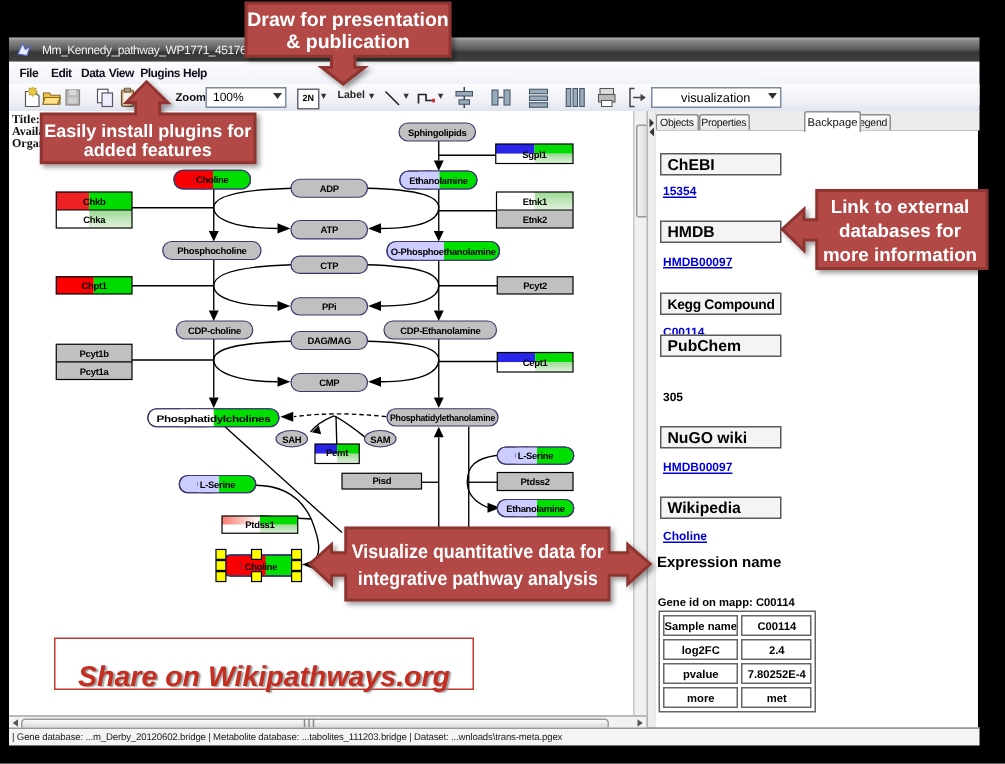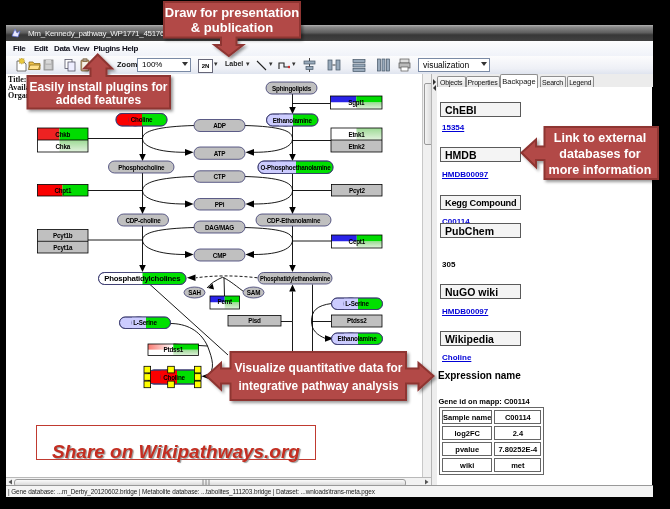--- a/index.html
+++ b/index.html
@@ -11,21 +11,21 @@
 .mi{position:absolute;top:3px;font-size:8px;font-weight:bold;letter-spacing:-0.35px;color:#10101c;}
 #toolbar{left:6px;top:56px;width:647px;height:18px;background:linear-gradient(180deg,#fcfcfd,#eef0f6 70%,#dfe4ef);border-bottom:1px solid #a9aec0;}
 .combo{position:absolute;background:#fff;border:1px solid #7a8aa5;font-size:8.5px;color:#000;}
 .cArr{position:absolute;right:2px;top:3px;width:0;height:0;border-left:3.5px solid transparent;border-right:3.5px solid transparent;border-top:4.5px solid #333;}
 #canvas{left:6px;top:74px;width:416px;height:403px;background:#fff;}
 #vscroll{left:422px;top:74px;width:9px;height:403px;background:#f0f0f0;border-left:1px solid #c8c8c8;}
 #vthumb{left:0.5px;top:9px;width:7px;height:60px;background:linear-gradient(90deg,#f4f4f4,#d8d8d8);border:1px solid #9a9a9a;border-radius:2px;}
 #splitter{left:431px;top:74px;width:5px;height:411px;background:#ededed;border-left:1px solid #b5b5b5;border-right:1px solid #b5b5b5;}
 #tabstrip{left:437px;top:74px;width:216px;height:13px;background:#ececec;}
 .tab{position:absolute;top:2px;height:10px;background:linear-gradient(180deg,#fbfbfb,#e4e4e4);border:1px solid #8f8f8f;border-bottom:none;border-radius:2px 2px 0 0;font-size:7px;letter-spacing:-0.2px;color:#111;text-align:center;line-height:11px;white-space:nowrap;overflow:hidden;}
-#tabactive{top:0px;height:13px;background:#fff;font-size:7.5px;letter-spacing:0;line-height:13px;z-index:2;}
+#tabactive{top:0px;height:13px;background:#fff;font-size:7.5px;letter-spacing:0;line-height:13px;z-index:2;margin-left:36px;}
 #panel{left:437px;top:87px;width:215px;height:398px;background:#fff;font-family:"Liberation Sans",sans-serif;}
 .hbox{position:absolute;left:3px;width:75px;height:13px;background:#f4f4f4;border:1px solid #5a5a5a;font-size:10.5px;font-weight:bold;color:#000;padding-left:4px;line-height:14px;white-space:nowrap;overflow:hidden;}
 .plink{position:absolute;left:5px;font-size:8px;font-weight:bold;color:#0000d6;text-decoration:underline;}
 #hscroll{left:6px;top:477px;width:425px;height:8px;background:#f2f2f2;border-top:1px solid #b9b9b9;}
 #hthumb{position:absolute;left:8px;top:0.5px;width:390px;height:6.5px;background:linear-gradient(180deg,#fbfbfb,#d3d3d3);border:1px solid #9a9a9a;border-radius:3px;}
 #statusbar{left:6px;top:485px;width:647px;height:11px;background:#f4f4f4;border-top:1px solid #999;font-size:6.4px;letter-spacing:-0.1px;color:#1a1a1a;}
 #share{left:36px;top:425px;width:278px;height:33px;background:#fff;border:1px solid #c03a30;z-index:5;}
 #sharetxt{width:100%;text-align:center;margin-top:15px;font-size:19px;font-weight:bold;font-style:italic;color:#c42d20;text-shadow:1.3px 1.3px 1px rgba(130,130,130,0.8);}
 .ticon{position:absolute;top:2px;}
 </style>
@@ -107,21 +107,21 @@
  <svg class="ticon" style="left:392px;top:2px" width="13" height="14" viewBox="0 0 13 14">
         <rect x="2" y="1" width="9" height="4" fill="#ddd" stroke="#555" stroke-width="0.7"></rect>
         <rect x="1" y="5" width="11" height="5" fill="#bbb" stroke="#555" stroke-width="0.7"></rect>
         <rect x="3" y="9" width="7" height="4" fill="#fff" stroke="#555" stroke-width="0.7"></rect>
       </svg>
  <svg class="ticon" style="left:413px;top:2px" width="13" height="14" viewBox="0 0 13 14">
         <path d="M4,1 H1 V13 H4" fill="none" stroke="#444" stroke-width="1"></path>
         <line x1="3" y1="7" x2="11" y2="7" stroke="#444" stroke-width="1"></line>
         <path d="M8,4.5 L11.5,7 L8,9.5 Z" fill="#444"></path>
       </svg>
- <div class="combo" style="left:412px;top:1.5px;width:66px;height:12px;line-height:12px;padding-left:4px">visualization<span class="cArr"></span></div>
+ <div class="combo" style="left:428px;top:1.5px;width:66px;height:12px;line-height:12px;padding-left:19px">visualization<span class="cArr"></span></div>
 </div>
 <div id="canvas" class="abs">
 <svg width="416" height="403" viewBox="6 74 416 403" font-family="Liberation Sans,sans-serif">
 <defs>
 <linearGradient id="pg" x1="0" y1="0" x2="0" y2="1">
             <stop offset="0" stop-color="#9cda94"></stop>
             <stop offset="1" stop-color="#e2f2de"></stop>
           </linearGradient>
 <linearGradient id="rg" x1="0" y1="0" x2="1" y2="0">
             <stop offset="0" stop-color="#f87a72"></stop>
@@ -403,21 +403,21 @@
           </tr>
   <tr>
             <td style="border:1px solid #666;height:12px;font-size:7.5px;font-weight:bold;text-align:center;white-space:nowrap;padding:0">log2FC</td>
             <td style="border:1px solid #666;font-size:7.5px;font-weight:bold;text-align:center;white-space:nowrap;padding:0">2.4</td>
           </tr>
   <tr>
             <td style="border:1px solid #666;height:12px;font-size:7.5px;font-weight:bold;text-align:center;white-space:nowrap;padding:0">pvalue</td>
             <td style="border:1px solid #666;font-size:7.5px;font-weight:bold;text-align:center;white-space:nowrap;padding:0">7.80252E-4</td>
           </tr>
   <tr>
-            <td style="border:1px solid #666;height:12px;font-size:7.5px;font-weight:bold;text-align:center;white-space:nowrap;padding:0">wiki</td>
+            <td style="border:1px solid #666;height:12px;font-size:7.5px;font-weight:bold;text-align:center;white-space:nowrap;padding:0">more</td>
             <td style="border:1px solid #666;font-size:7.5px;font-weight:bold;text-align:center;white-space:nowrap;padding:0">met</td>
           </tr>
  </tbody>
       </table>
 </div>
 <div id="hscroll" class="abs">
       <div id="hthumb"></div>
  <svg class="abs" style="left:1px;top:1px" width="8" height="6">
         <path d="M5,0.5 L1.5,3 L5,5.5 Z" fill="#555"></path>
       </svg>

